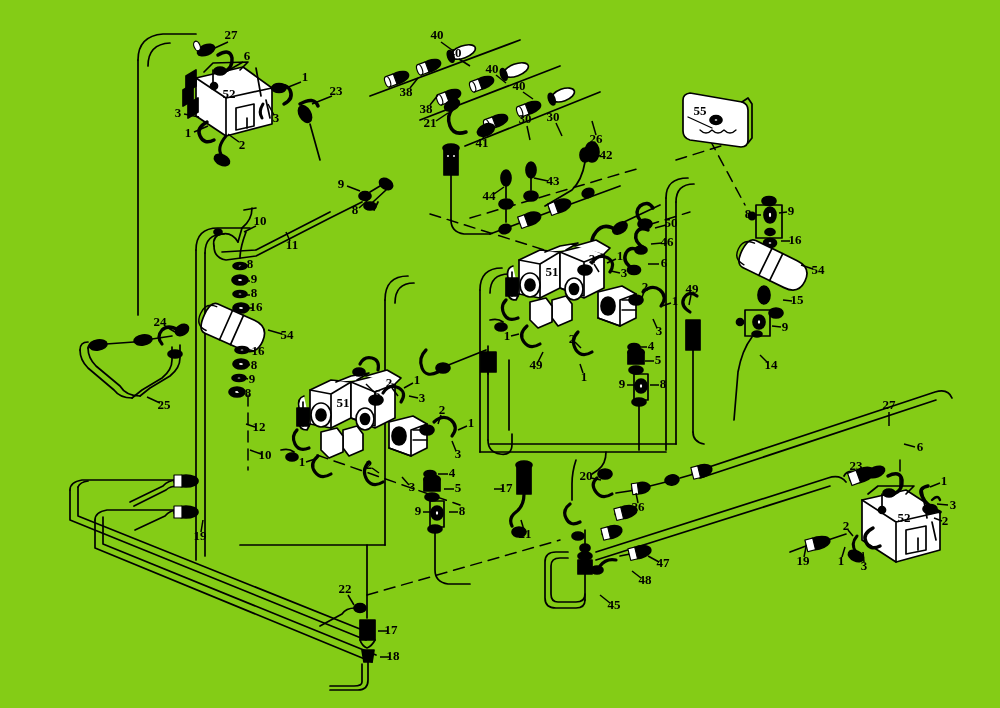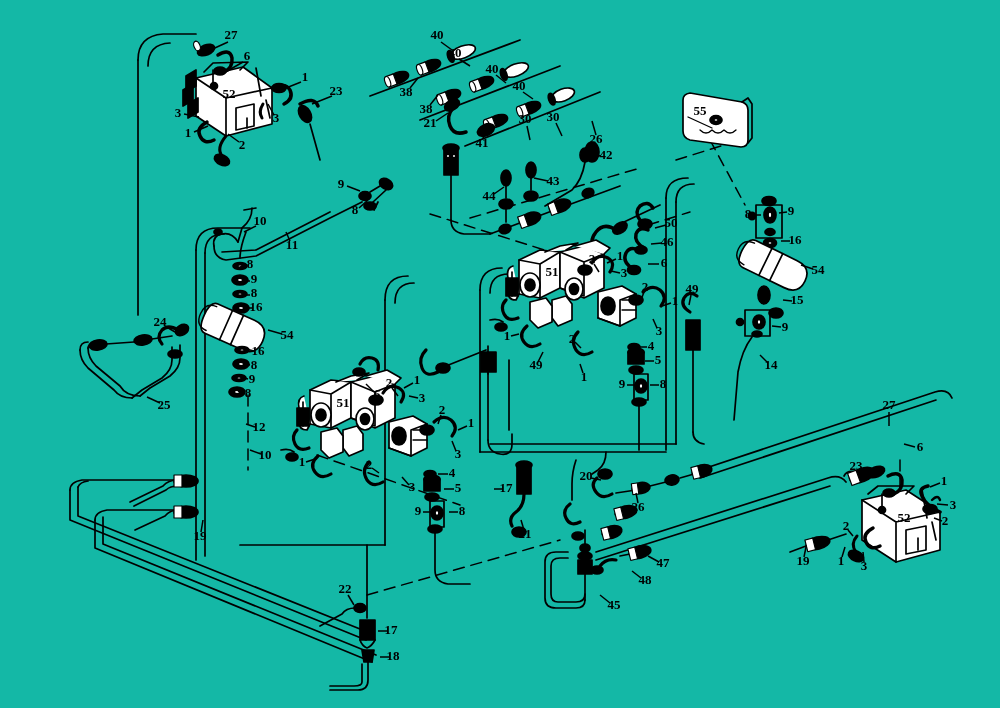--- a/index.html
+++ b/index.html
@@ -1,18 +1,18 @@
 <!DOCTYPE html>
 <html><head>
 <meta charset="utf-8">
 <style>
   html,body{margin:0;padding:0;background:#ffffff;}
   body{width:1000px;height:708px;overflow:hidden;
        font-family:"Liberation Serif",serif;}
-  #sheet{position:relative;width:1000px;height:708px;background:#14b8a6;}
+  #sheet{position:relative;width:1000px;height:708px;background:#84cc16;}
   svg#diagram{position:absolute;left:0;top:0;width:1000px;height:708px;}
   .callout{font-family:"Liberation Serif",serif;font-weight:bold;
            font-size:13px;fill:#000;}
 </style>
 </head>
 <body>
 
 <div id="sheet">
 <svg id="diagram" viewBox="0 0 1000 708">
 

